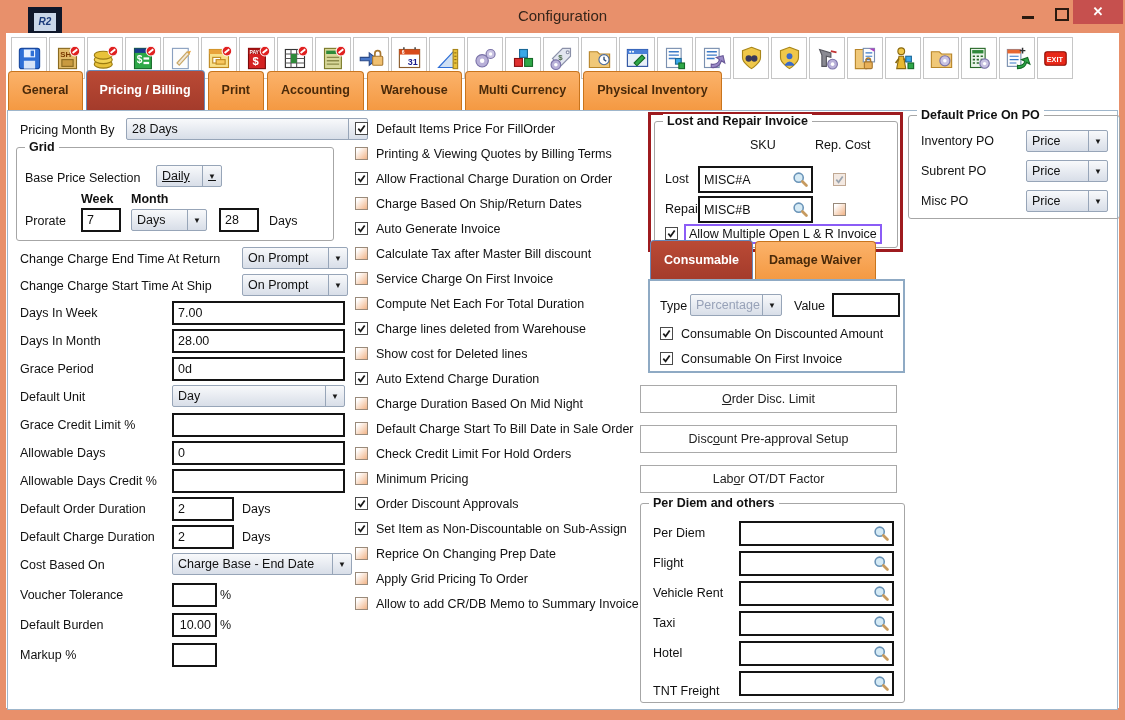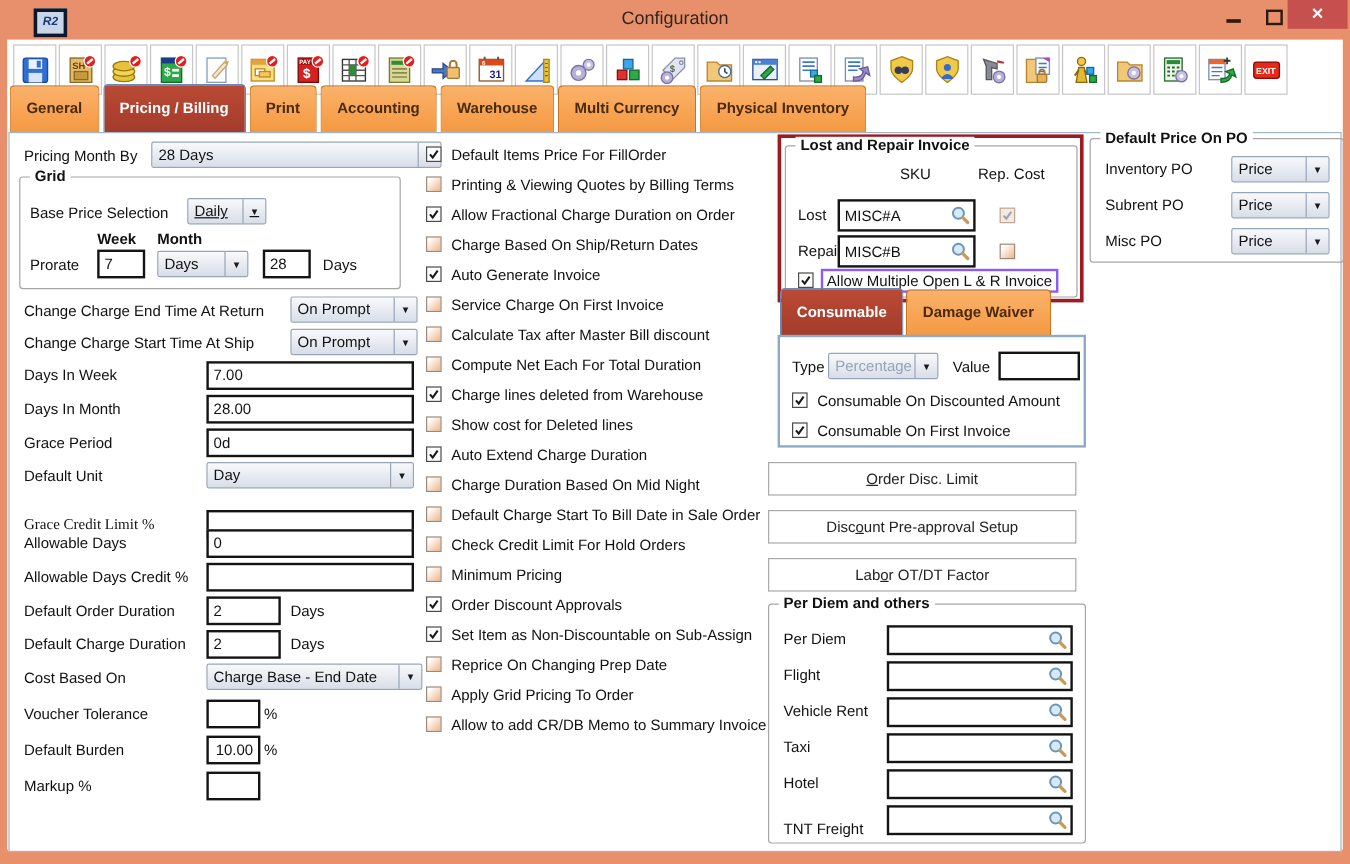--- a/index.html
+++ b/index.html
@@ -5,21 +5,21 @@
   html,body{margin:0;padding:0}
   body{
     width:1125px;height:720px;position:relative;overflow:hidden;
     background:#E8906B;
     font-family:"Liberation Sans",sans-serif;font-size:12.5px;color:#111;
   }
   svg text{font-family:"Liberation Sans",sans-serif}
   
   .titlebar{position:absolute;left:0;top:0;right:0;height:33px;background:#E8906B}
   .win-title{position:absolute;left:0;right:0;top:7px;text-align:center;font-size:15px;color:#35241A}
-  .logo{position:absolute;left:28px;top:7px;width:22px;height:18px;background:#C9D6E8;border:3px solid #0f172a;
+  .logo{position:absolute;left:28px;top:7px;width:22px;height:18px;background:#C9D6E8;border:6px solid #0f172a;
         font-size:10px;font-weight:bold;color:#1A3A7A;text-align:center;line-height:17px;font-style:italic}
   .btn-min,.btn-max{position:absolute;cursor:default}
   .btn-min{right:86px;top:6px;width:22px;height:18px}
   .btn-min::after{content:"";position:absolute;left:5px;top:10px;width:12px;height:3px;background:#2A1A10}
   .btn-max{right:52px;top:4px;width:22px;height:20px}
   .btn-max::after{content:"";position:absolute;left:4px;top:4px;width:10px;height:9px;border:2px solid #2A1A10}
   .btn-close{position:absolute;right:2px;top:0;width:50px;height:24px;background:#C6504E;color:#fff;
              text-align:center;line-height:23px;font-size:13px;font-weight:bold}
   .dialog-bg{position:absolute;left:6px;top:33px;width:1113px;height:675px;background:#fff}
   
@@ -429,21 +429,21 @@
           <span>0d</span>
         </div>
       </div>
       <div class="lrow" style="top: 274px;">
         <span class="llab">Default Unit</span>
         <div class="combo" style="left: 152px; top: 0px; width: 173px;">
           <span class="val">Day</span>
           <span class="arr"></span>
         </div>
       </div>
-      <div class="lrow" style="top: 314px; font-family: Liberation Serif, serif;">
+      <div class="lrow" style="top: 302px;">
         <span class="llab">Grace Credit Limit %</span>
         <div class="tfield" style="left: 152px; top: 0px; width: 173px;">
           <span></span>
         </div>
       </div>
       <div class="lrow" style="top: 330px;">
         <span class="llab">Allowable Days</span>
         <div class="tfield" style="left: 152px; top: 0px; width: 173px;">
           <span>0</span>
         </div>
@@ -550,25 +550,25 @@
       <div class="cbrow">
         <span class="cb ck">
           <svg viewBox="0 0 12 12">
             <path d="M2.5 6.2 L5 9 L9.5 2.8" fill="none" stroke="currentColor" stroke-width="1.9"></path>
           </svg>
         </span>
         <span>Auto Generate Invoice</span>
       </div>
       <div class="cbrow">
         <span class="cb"></span>
+        <span>Calculate Tax after Master Bill discount</span>
+      </div>
+      <div class="cbrow">
+        <span class="cb"></span>
         <span>Service Charge On First Invoice</span>
-      </div>
-      <div class="cbrow">
-        <span class="cb"></span>
-        <span>Calculate Tax after Master Bill discount</span>
       </div>
       <div class="cbrow">
         <span class="cb"></span>
         <span>Compute Net Each For Total Duration</span>
       </div>
       <div class="cbrow">
         <span class="cb ck">
           <svg viewBox="0 0 12 12">
             <path d="M2.5 6.2 L5 9 L9.5 2.8" fill="none" stroke="currentColor" stroke-width="1.9"></path>
           </svg>

